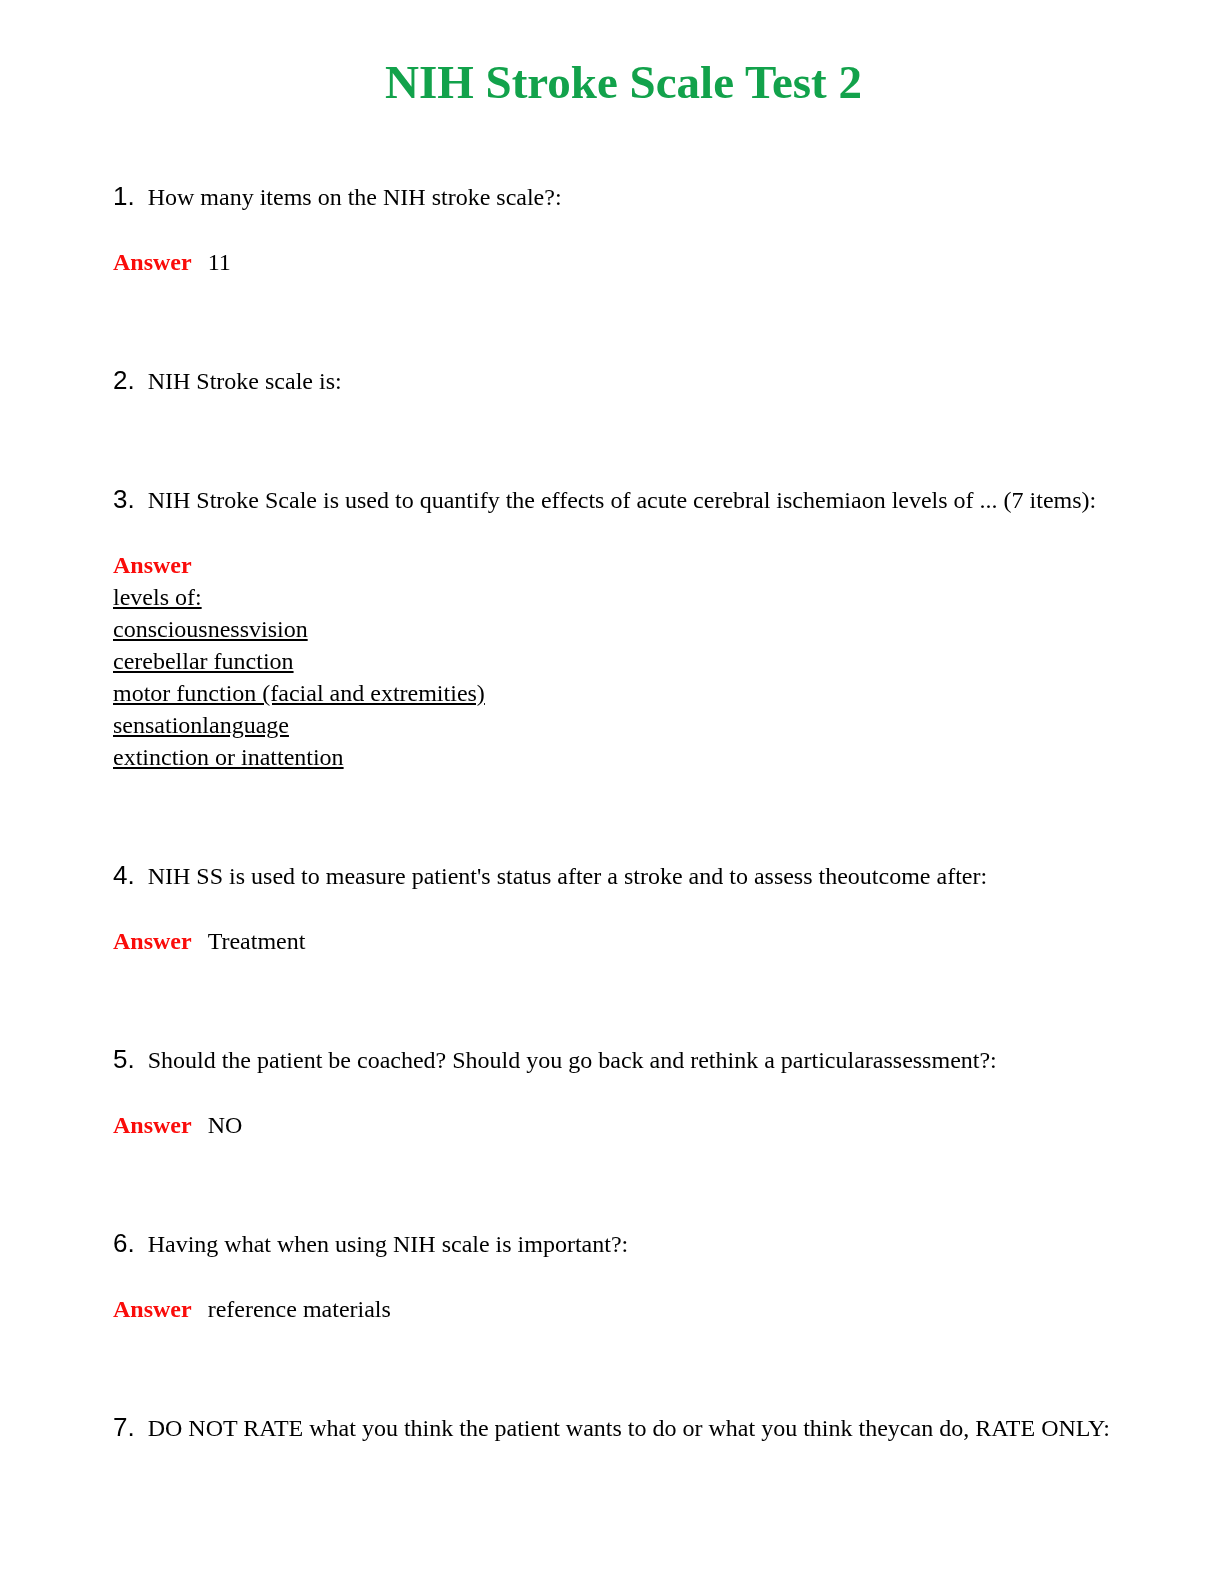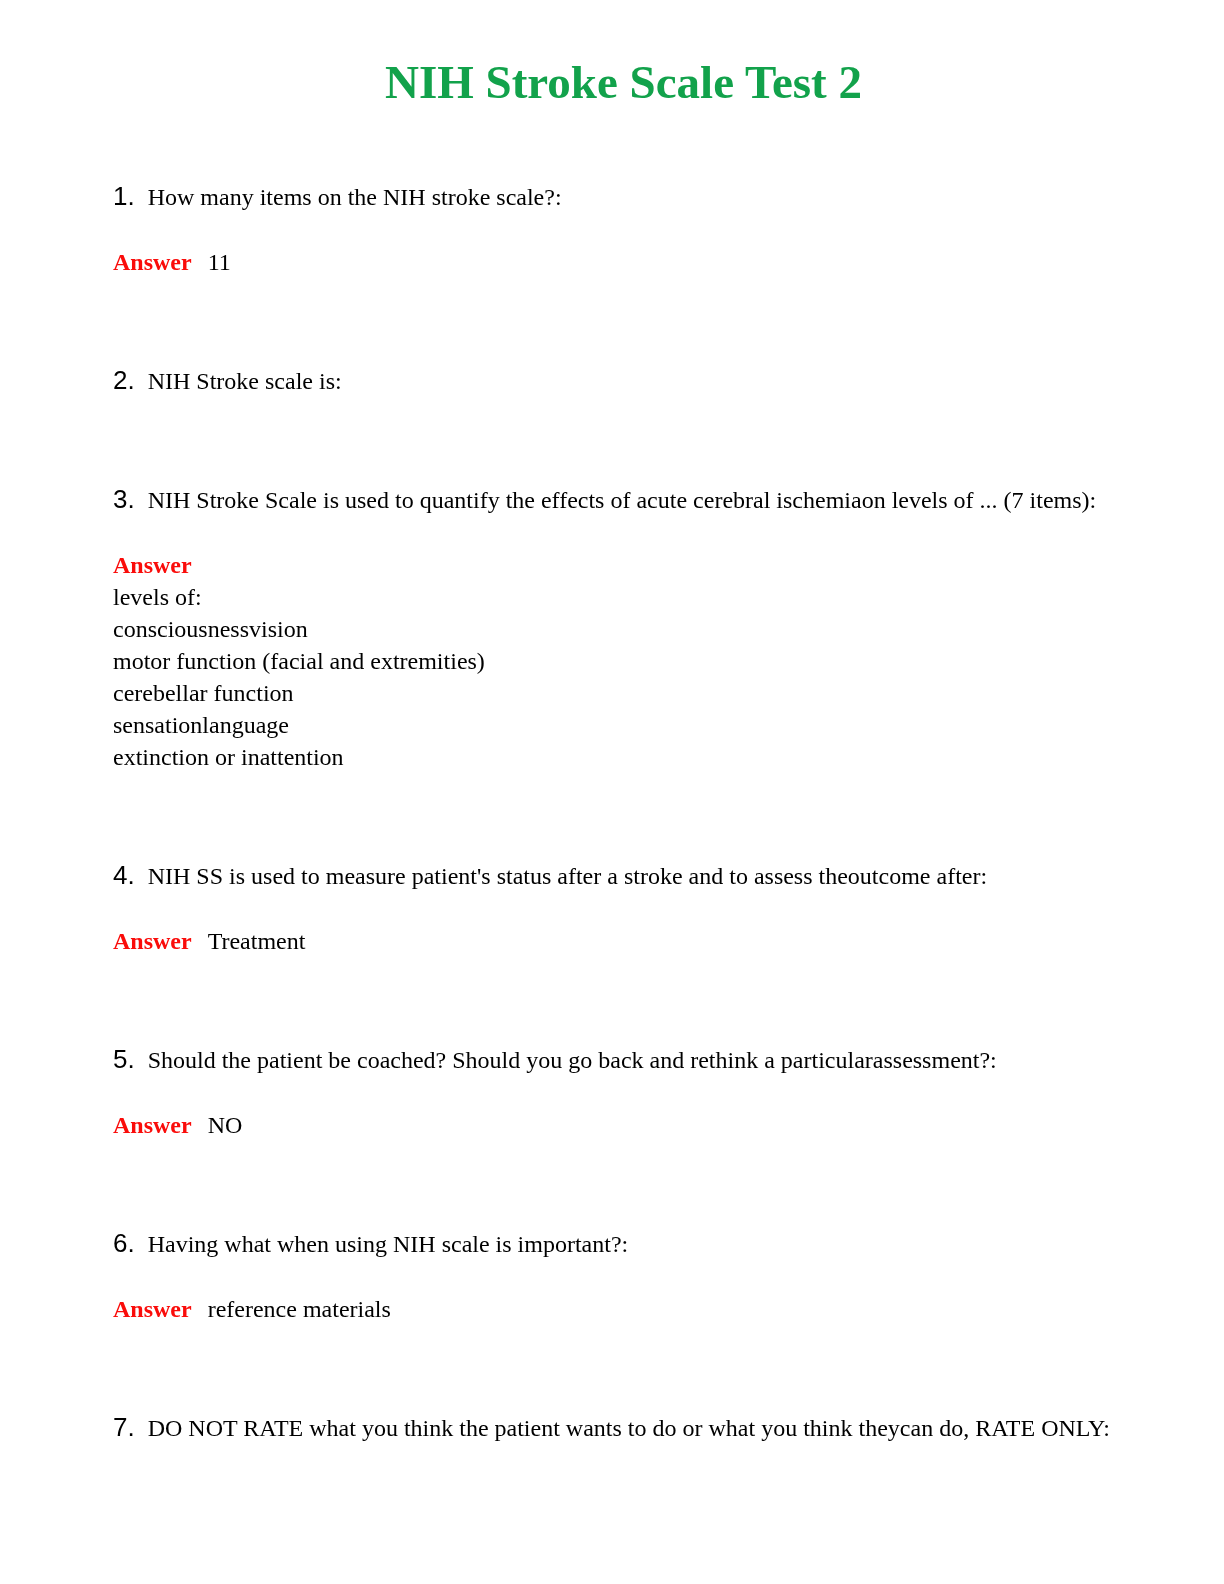--- a/index.html
+++ b/index.html
@@ -58,20 +58,21 @@
     font-weight: bold;
     margin-right: 16px;
   }
   .answer-label.block {
     display: block;
     margin-right: 0;
   }
   .answer-line {
     font-size: 24px;
     line-height: 32px;
+    text-decoration: underline;
   }
 </style>
 </head>
 <body>
 
 <div class="page">
 
   <h1 class="doc-title">NIH Stroke Scale Test 2</h1>
 
   <p class="question">
@@ -85,22 +86,22 @@
     <span class="q-number">2.</span><span>NIH Stroke scale is:</span>
   </p>
 
   <p class="question">
     <span class="q-number">3.</span><span>NIH Stroke Scale is used to quantify the effects of acute cerebral ischemiaon levels of ... (7 items):</span>
   </p>
   <div class="answer">
     <span class="answer-label block">Answer</span>
     <div class="answer-line">levels of:</div>
     <div class="answer-line">consciousnessvision</div>
+    <div class="answer-line">cerebellar function</div>
     <div class="answer-line">motor function (facial and extremities)</div>
-    <div class="answer-line">cerebellar function</div>
     <div class="answer-line">sensationlanguage</div>
     <div class="answer-line">extinction or inattention</div>
   </div>
 
   <p class="question">
     <span class="q-number">4.</span><span>NIH SS is used to measure patient's status after a stroke and to assess theoutcome after:</span>
   </p>
   <p class="answer">
     <span class="answer-label">Answer</span><span>Treatment</span>
   </p>

